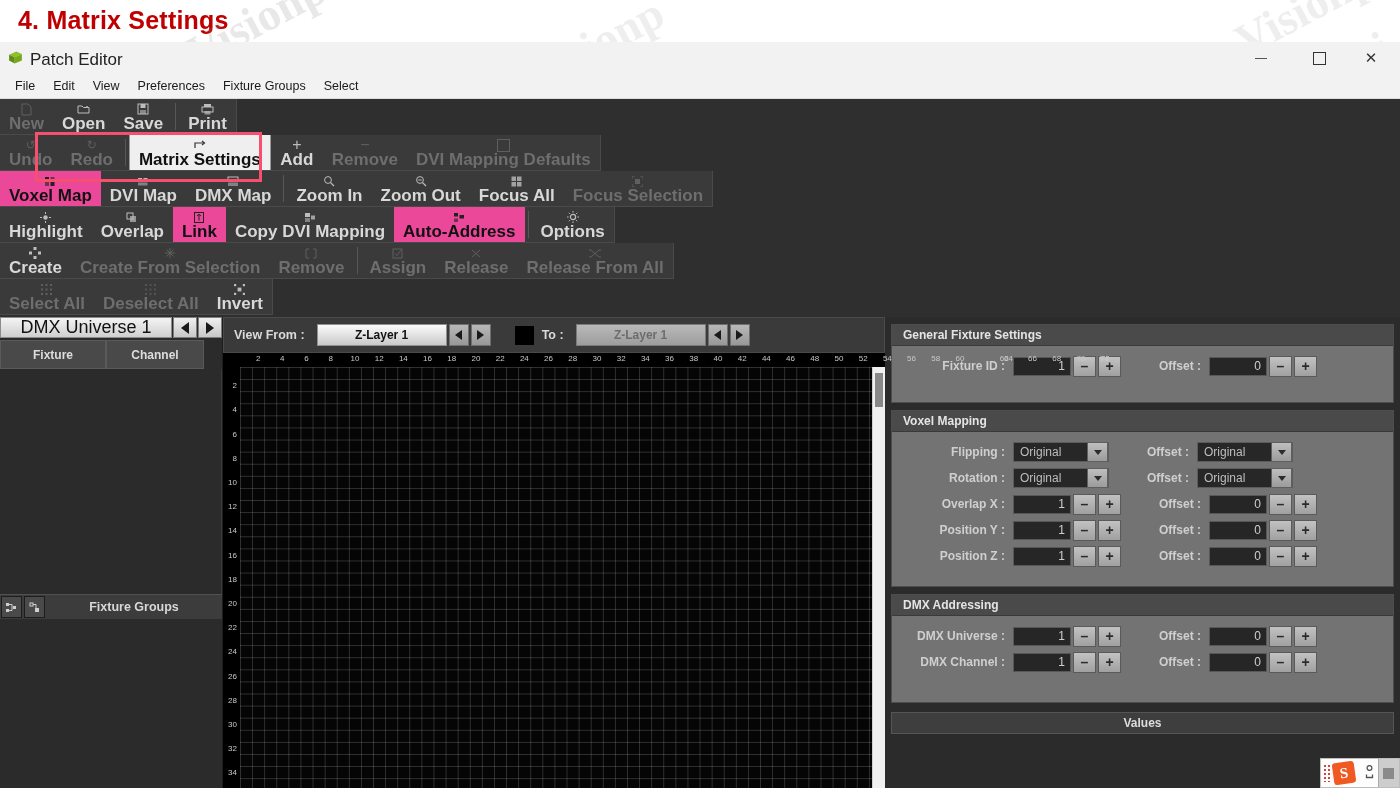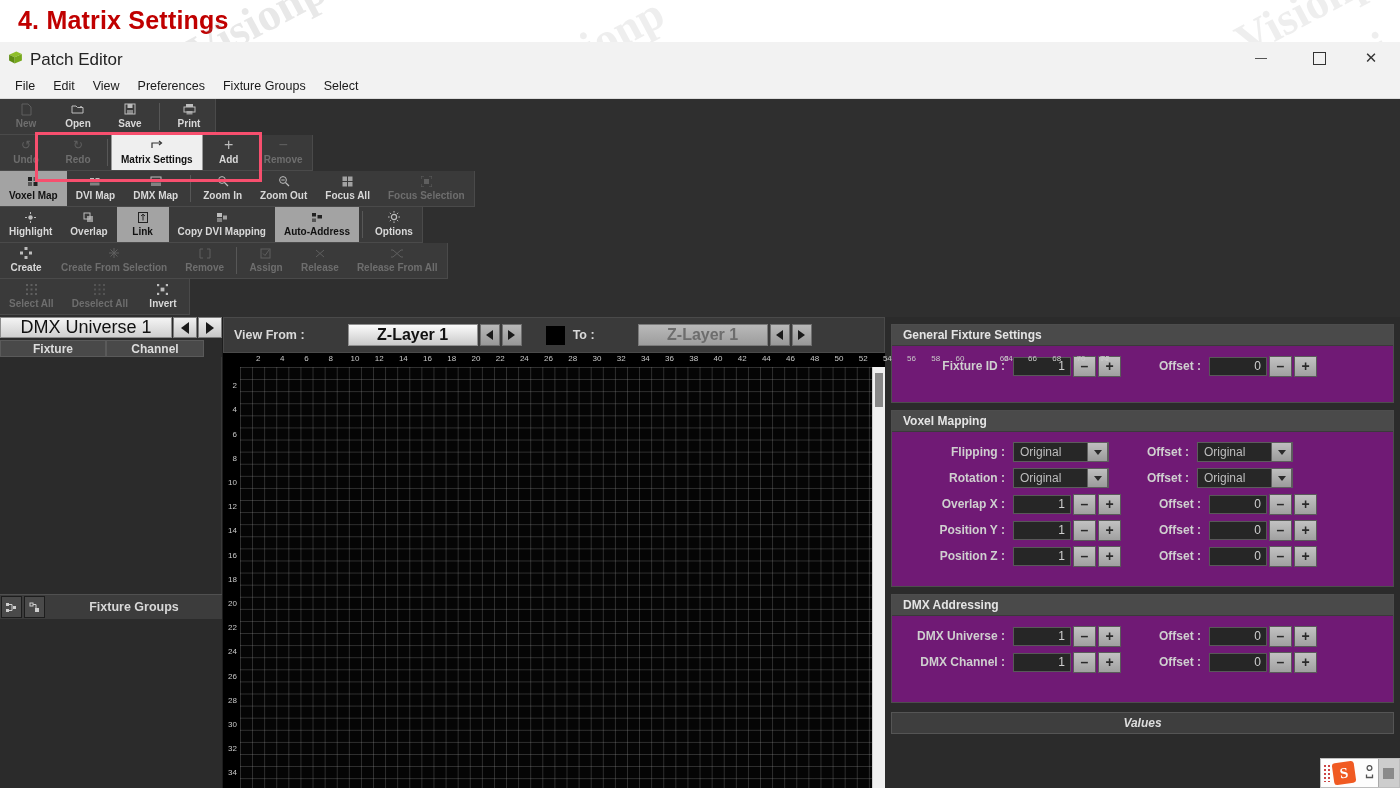--- a/index.html
+++ b/index.html
@@ -40,25 +40,25 @@
 
   
   #ribbon{background:#2f2f2f;padding-bottom:2px;}
   .rrow{display:flex;align-items:stretch;height:36px;}
   .rgroup{display:flex;align-items:stretch;background:#3a3a3a;border:1px solid #4a4a4a;
           border-left:none;border-top:none;}
   .rbtn{display:flex;flex-direction:column;align-items:center;justify-content:center;
         padding:1px 9px 2px;min-width:34px;color:#d8d8d8;position:relative;}
   .rbtn .ic{height:15px;display:flex;align-items:center;justify-content:center;
             font-size:12px;line-height:1;color:#bdbdbd;}
-  .rbtn .lb{font-size:10px;font-weight:700;line-height:14px;white-space:nowrap;}
+  .rbtn .lb{font-size:17px;font-weight:700;line-height:14px;white-space:nowrap;}
   .rbtn.dis{color:#6e6e6e;} .rbtn.dis .ic{color:#5f5f5f;}
   .rbtn.sel{background:#efefef;color:#111;border-left:1px solid #9a9a9a;border-right:1px solid #9a9a9a;}
   .rbtn.sel .ic{color:#333;}
-  .rbtn.grn{background:#a3a3a3;color:#111;}
+  .rbtn.grn{background:#ec4899;color:#111;}
   .rbtn.grn .ic{color:#222;}
   .sep{width:1px;background:#575757;margin:4px 3px;}
 
   .iconbox{width:11px;height:11px;border:1.4px solid currentColor;}
 
   
   #redbox{position:absolute;left:35px;top:90px;width:221px;height:44px;
           border:3px solid #f74f6e;pointer-events:none;z-index:40;}
 
   
@@ -69,40 +69,40 @@
   #uni-row{display:flex;height:21px;align-items:stretch;}
   #uni-sel{flex:1;background:linear-gradient(#f4f4f4,#cfcfcf);border:1px solid #8c8c8c;
            display:flex;align-items:center;justify-content:center;
            font-size:18px;font-weight:400;color:#111;}
   .arrowbtn{width:22px;background:linear-gradient(#f0f0f0,#c8c8c8);border:1px solid #7d7d7d;
             display:flex;align-items:center;justify-content:center;margin-left:1px;}
   .tri-l{width:0;height:0;border-top:6px solid transparent;border-bottom:6px solid transparent;
          border-right:8px solid #1a1a1a;}
   .tri-r{width:0;height:0;border-top:6px solid transparent;border-bottom:6px solid transparent;
          border-left:8px solid #1a1a1a;}
-  #fx-head{display:flex;height:17px;margin-top:2px;}
+  #fx-head{display:flex;height:29px;margin-top:2px;}
   .colhead{background:#494949;border:1px solid #5a5a5a;color:#ddd;font-size:12px;font-weight:700;
            display:flex;align-items:center;justify-content:center;}
   #col-fixture{width:104px;} #col-channel{width:96px;}
   #fx-list{flex:1;background:#2b2b2b;border-right:1px solid #3a3a3a;}
   #fg-bar{display:flex;height:24px;align-items:stretch;background:#3c3c3c;border-top:1px solid #505050;}
   .fgicon{width:19px;background:#4a4a4a;border:1px solid #1d1d1d;margin:1px;
           display:flex;align-items:center;justify-content:center;color:#cfcfcf;font-size:10px;}
   #fg-title{flex:1;background:#3c3c3c;display:flex;align-items:center;justify-content:center;
             color:#d8d8d8;font-size:12.5px;font-weight:700;}
   #fg-list{height:186px;background:#2b2b2b;}
 
   
   #center{flex:1;background:#2b2b2b;display:flex;flex-direction:column;
           border-left:1px solid #1d1d1d;}
   #viewbar{height:34px;background:#3a3a3a;display:flex;align-items:center;padding-left:10px;
            border:1px solid #4a4a4a;}
   .vlabel{font-size:12.5px;color:#dadada;font-weight:700;margin-right:12px;}
   .combo{height:20px;border:1px solid #8f8f8f;display:flex;align-items:center;justify-content:center;
-         font-size:16px;font-weight:700;color:#111;margin-left:31px;}
+         font-size:12px;font-weight:700;color:#111;}
   .combo.light{width:128px;background:linear-gradient(#fbfbfb,#c9c9c9);}
   .combo.dimmed{width:128px;background:linear-gradient(#b9b9b9,#9d9d9d);color:#6d6d6d;border-color:#7a7a7a;}
   .sm-arrow{width:18px;height:20px;background:linear-gradient(#b8b8b8,#989898);border:1px solid #6f6f6f;
             display:flex;align-items:center;justify-content:center;margin-left:2px;}
   .sm-arrow .tri-l{border-top-width:5px;border-bottom-width:5px;border-right-width:7px;}
   .sm-arrow .tri-r{border-top-width:5px;border-bottom-width:5px;border-left-width:7px;}
   #swatch{width:17px;height:17px;background:#000;border:1px solid #000;margin-left:24px;}
   #gridwrap{flex:1;position:relative;background:#000;display:flex;}
   #ruler-top{position:absolute;left:0;top:0;height:14px;right:0;}
   .rt-num{position:absolute;top:1px;font-size:8px;color:#c9c9c9;transform:translateX(-50%);
@@ -114,21 +114,21 @@
         background-image:
           linear-gradient(to right, rgba(150,150,150,.30) 1px, transparent 1px),
           linear-gradient(to bottom, rgba(150,150,150,.30) 1px, transparent 1px);
         background-size:12.1px 12.1px;}
   #vscroll{position:absolute;right:0;top:14px;bottom:0;width:12px;background:#f0f0f0;
            border-left:1px solid #cfcfcf;}
   #vthumb{position:absolute;left:2px;top:6px;width:8px;height:34px;background:#888;}
 
   
   #right{width:515px;background:#2b2b2b;padding:0 6px;box-sizing:border-box;}
-  .grp{background:#701a75;border:1px solid #4d4d4d;margin-top:7px;}
+  .grp{background:#737373;border:1px solid #4d4d4d;margin-top:7px;}
   .grp-title{height:20px;background:#4a4a4a;border-bottom:1px solid #3a3a3a;
              display:flex;align-items:center;padding-left:11px;
              font-size:12px;font-weight:700;color:#e4e4e4;}
   .grp-body{padding:8px 10px 10px 0;}
   .frow{display:flex;align-items:center;height:24px;margin-bottom:2px;}
   .flabel{font-size:12px;font-weight:700;color:#cfcfcf;text-align:right;width:113px;
           padding-right:8px;}
   .txtfield{height:19px;background:#262626;border:1px solid #585858;
             display:flex;align-items:center;justify-content:flex-end;padding-right:5px;
             font-size:12px;color:#cfcfcf;box-sizing:border-box;}
@@ -142,21 +142,21 @@
   .selbox{width:96px;height:20px;background:#272727;border:1px solid #5c5c5c;
           display:flex;align-items:center;box-sizing:border-box;}
   .selbox .sv{flex:1;padding-left:6px;font-size:12px;color:#bdbdbd;}
   .selbox .sa{width:19px;height:18px;background:linear-gradient(#bfbfbf,#9b9b9b);
               border:1px solid #5f5f5f;display:flex;align-items:center;justify-content:center;}
   .chev{width:0;height:0;border-left:4px solid transparent;border-right:4px solid transparent;
         border-top:5px solid #2b2b2b;}
   #bottom-tabs{display:flex;height:22px;margin-top:9px;}
   .btab{background:#3e3e3e;border:1px solid #555;display:flex;align-items:center;justify-content:center;
         font-size:12px;font-weight:700;color:#ddd;}
-  #tab-patch{width:200px;} #tab-values{flex:1;font-style:italic;}
+  #tab-patch{width:200px;} #tab-values{flex:1;}
 
   
   #sniptool{position:absolute;right:0;bottom:0;height:28px;width:78px;background:#fdfdfd;
             border:1px solid #bdbdbd;display:flex;align-items:center;z-index:50;}
   #snip-dots{width:7px;height:18px;margin-left:2px;
              background-image:radial-gradient(#c44 1px, transparent 1px);background-size:4px 4px;}
   #snip-s{width:22px;height:22px;background:#f05a22;color:#fff;font-weight:700;font-size:15px;
           display:flex;align-items:center;justify-content:center;margin-left:3px;
           border-radius:3px;transform:rotate(-8deg);font-family:"Liberation Serif",serif;}
   #snip-pin{margin-left:8px;color:#555;font-size:13px;}
@@ -268,20 +268,26 @@
           </div>
           <div class="lb">Matrix Settings</div>
         </div>
         <div class="rbtn">
           <div class="ic" style="font-size:16px;">+</div>
           <div class="lb">Add</div>
         </div>
         <div class="rbtn dis">
           <div class="ic" style="font-size:16px;">−</div>
           <div class="lb">Remove</div>
+        </div>
+        <div class="rbtn dis">
+          <div class="ic">
+              <div class="iconbox"></div>
+            </div>
+          <div class="lb">DVI Mapping Defaults</div>
         </div>
       </div>
     </div>
 
     <div class="rrow">
       <div class="rgroup">
         <div class="rbtn grn">
           <div class="ic">
             <svg width="12" height="11" viewBox="0 0 12 11">
                 <rect x="1" y="1" width="4" height="4" fill="currentColor"></rect>

